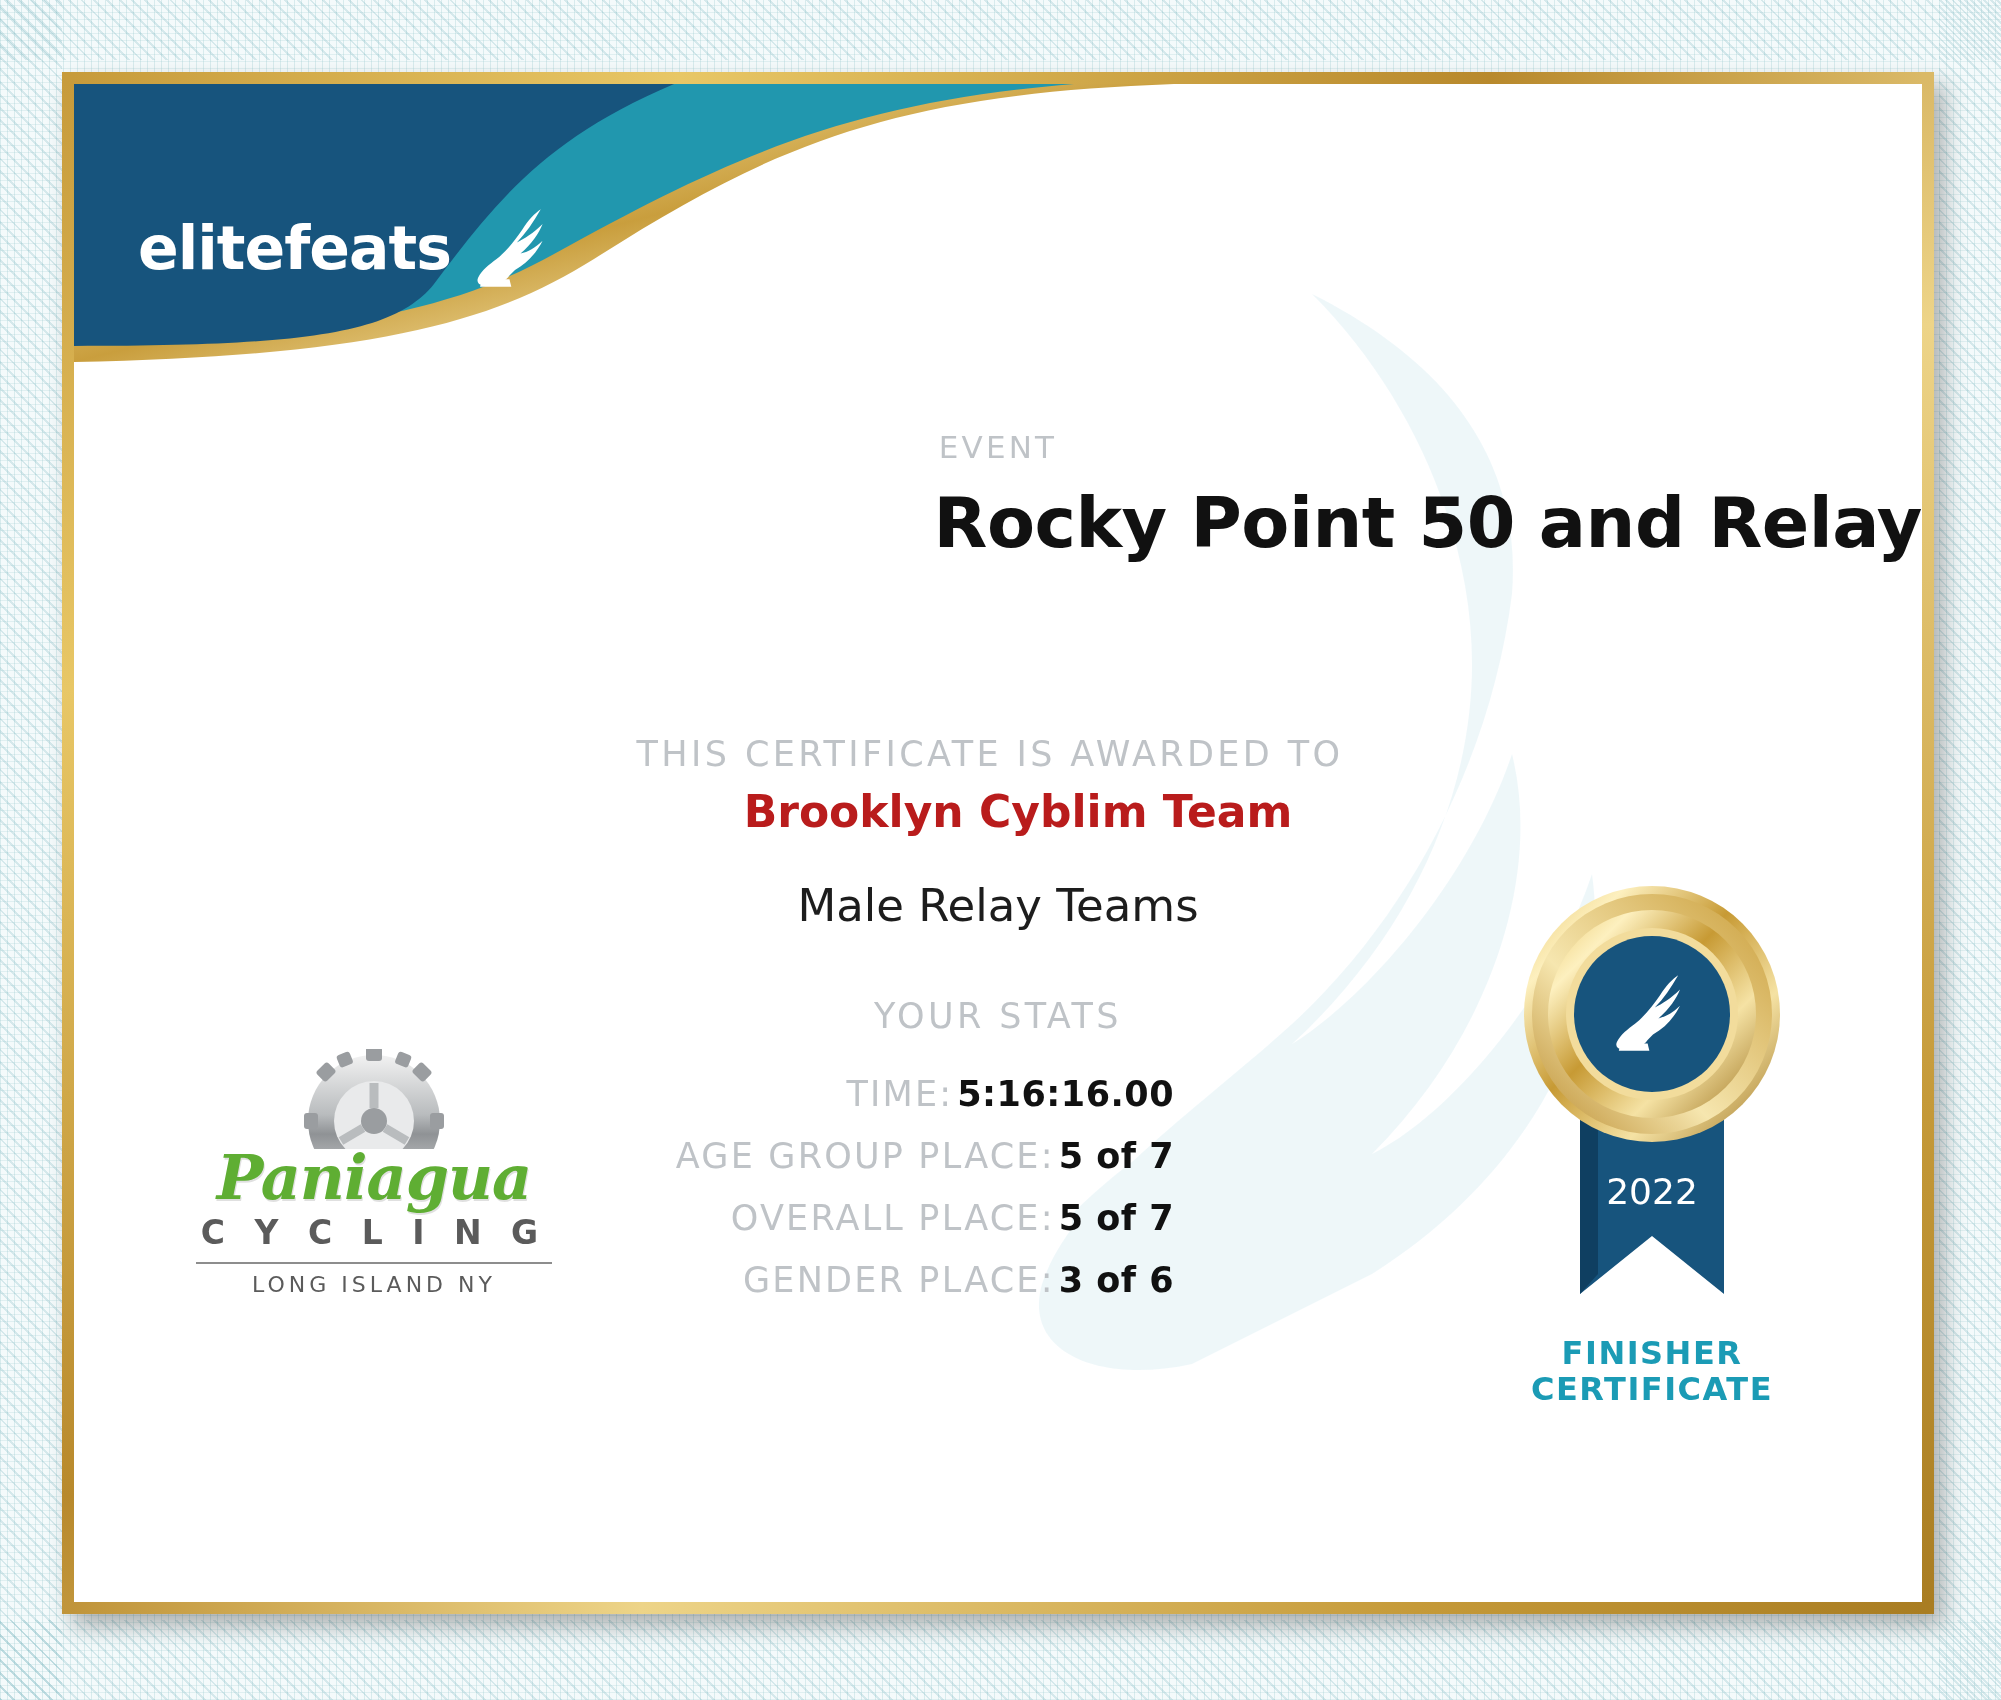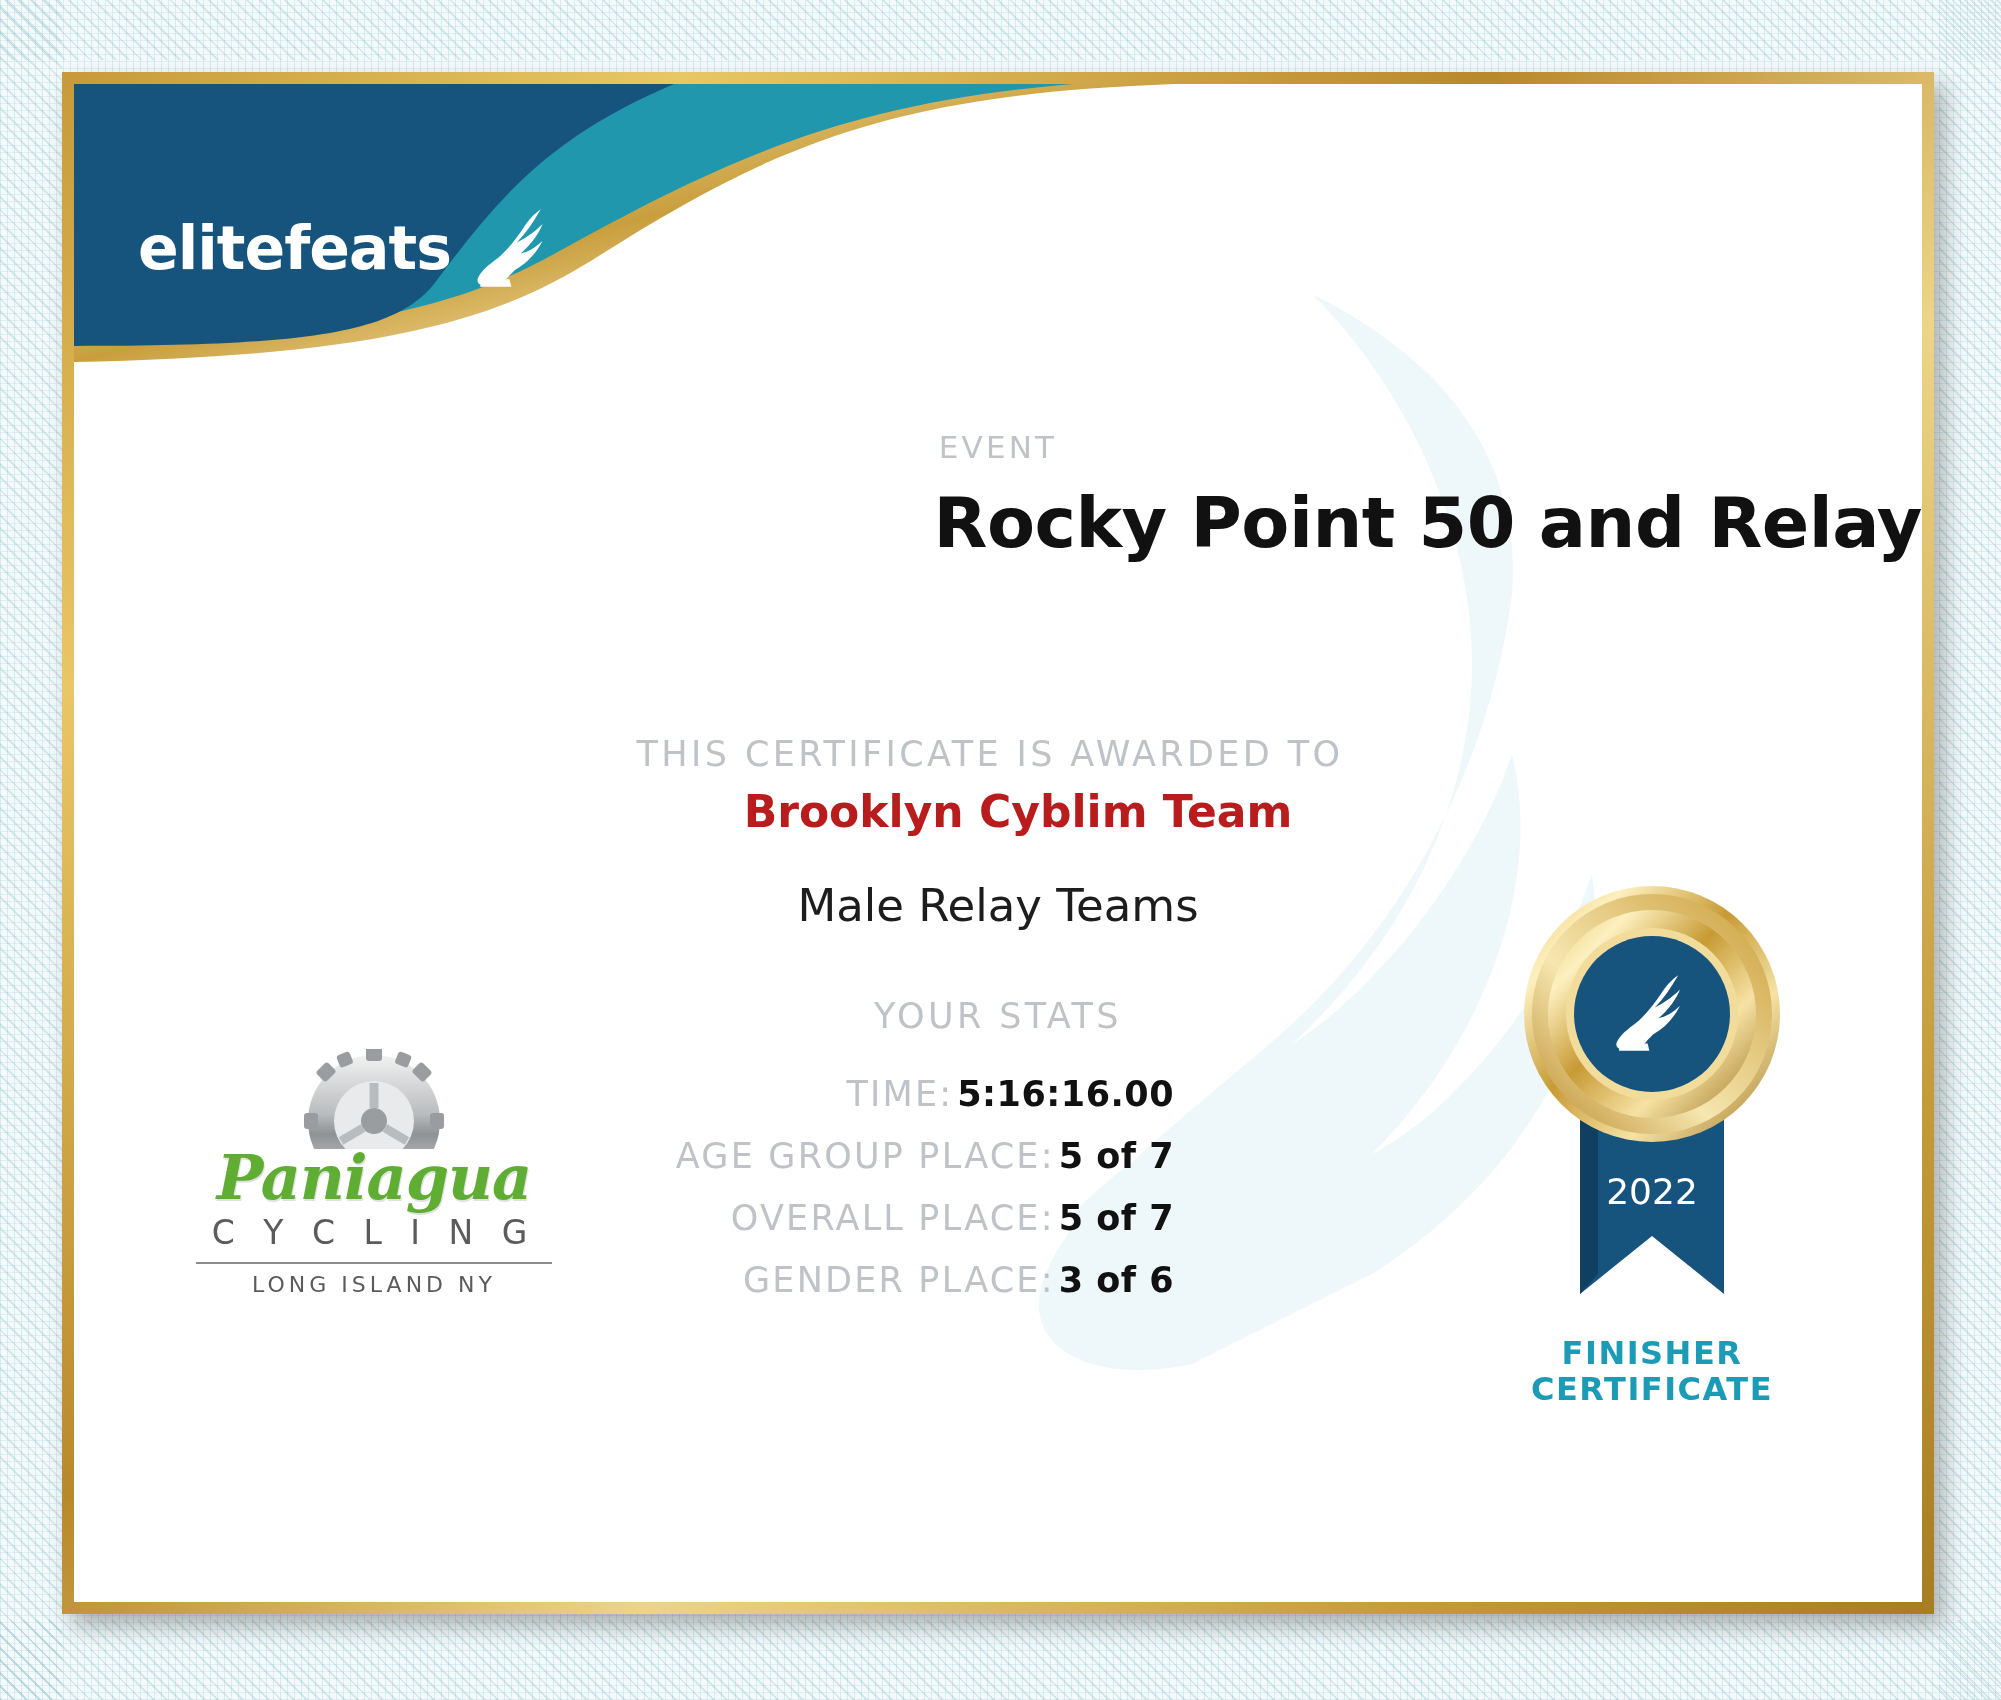--- a/index.html
+++ b/index.html
@@ -188,20 +188,21 @@
     line-height: 1;
     margin-top: -6px;
     text-shadow: 1px 2px 0 rgba(0,0,0,0.12);
   }
   .sponsor-sub {
     font-family: "DejaVu Sans", sans-serif;
     font-size: 33px;
     color: #5b5b5b;
     letter-spacing: 9px;
     margin-top: 4px;
+    font-weight: bold;
   }
   .sponsor-rule {
     height: 2px;
     background: #8d8d8d;
     margin: 10px 22px 8px 22px;
   }
   .sponsor-loc {
     font-family: "DejaVu Sans", sans-serif;
     font-size: 22px;
     color: #5b5b5b;

